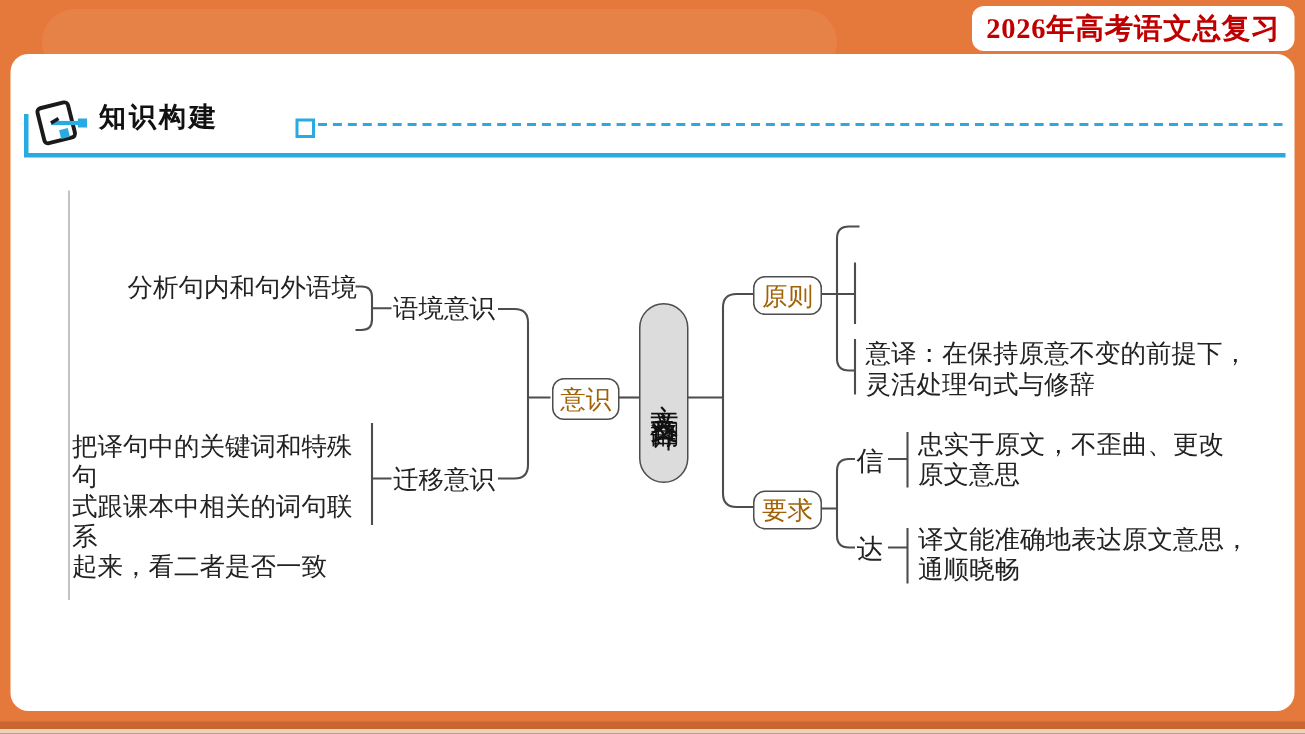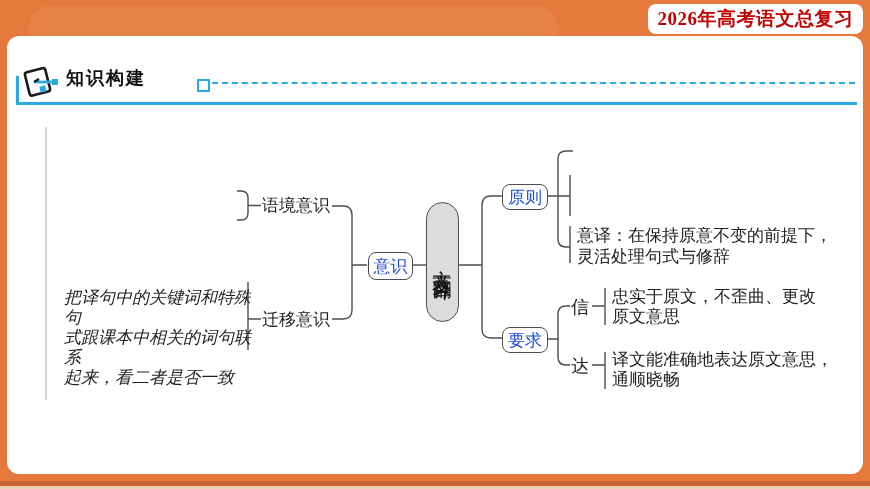--- a/index.html
+++ b/index.html
@@ -43,21 +43,21 @@
   .rule-v{position:absolute; left:16px; top:76px; width:3px; height:27px; background:#29abe2;}
   
   .connectors{position:absolute; left:0; top:0; width:870px; height:489px; pointer-events:none;}
   .t{
     position:absolute; color:#222; font-size:17px; line-height:20px;
     white-space:pre-line;
   }
   .node-box{
     position:absolute; background:#fff; border:1.4px solid #4d4d4d; border-radius:8px;
     display:flex; align-items:center; justify-content:center;
-    color:#1d4ed8; font-size:17px;
+    color:#a16207; font-size:17px;
   }
   .capsule{
     position:absolute; left:426px; top:202px; width:31px; height:118px;
     background:#dcdcdc; border:1.4px solid #4d4d4d; border-radius:17px;
     display:flex; align-items:center; justify-content:center;
   }
   .capsule span{
     writing-mode:vertical-rl; text-orientation:upright;
     font-size:19px; color:#111; letter-spacing:3px; line-height:31px;
   }
@@ -96,22 +96,23 @@
       <path d="M237 191 H241 Q248 191 248 198 V213 Q248 220 241 220 H237 M248 205.5 H261"></path>
       <path d="M332 206 H343 Q352 206 352 215 V265 M332 319 H343 Q352 319 352 310 V265 M352 265 H367"></path>
       <path d="M248 282 V350 M248 319 H261"></path>
       <path d="M411 265 H426"></path>
       <path d="M457 265 H482 M502 196 H491 Q482 196 482 205 V329 Q482 338 491 338 H502"></path>
       <path d="M546 196 H558 M573 151 H566 Q558 151 558 159 V239 Q558 247 566 247 H570 M558 196 H570 M570 175 V216 M570 226 V263"></path>
       <path d="M546 339 H558 M570 306 H566 Q558 306 558 314 V357 Q558 365 566 365 H570 M592 306 H605 M605 288 V325 M592 365 H605 M605 352 V389"></path>
     </g>
   </svg>
 
+  <div class="t" style="left:85px; top:182px;">分析句内和句外语境</div>
   <div class="t" style="left:262px; top:196px;">语境意识</div>
-  <div class="t" style="left:64px; top:288px; width:202px;font-style:italic;">把译句中的关键词和特殊句
+  <div class="t" style="left:48px; top:288px; width:202px;">把译句中的关键词和特殊句
 式跟课本中相关的词句联系
 起来，看二者是否一致</div>
   <div class="t" style="left:262px; top:310px;">迁移意识</div>
 
   <div class="node-box" style="left:368px; top:252px; width:43px; height:26px;">
     <span>意识</span>
   </div>
 
   <div class="capsule">
     <span>文言文翻译</span>

